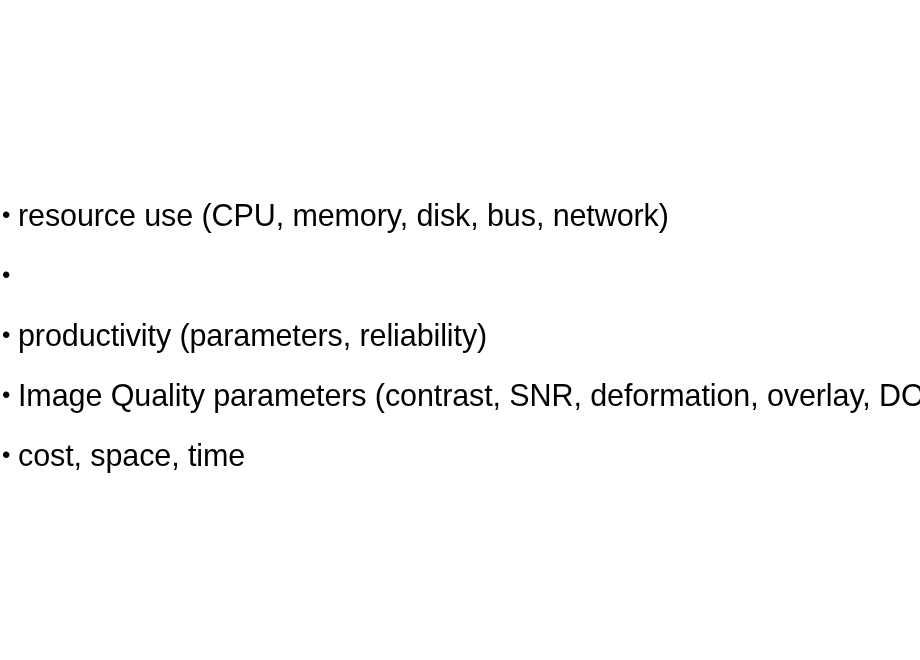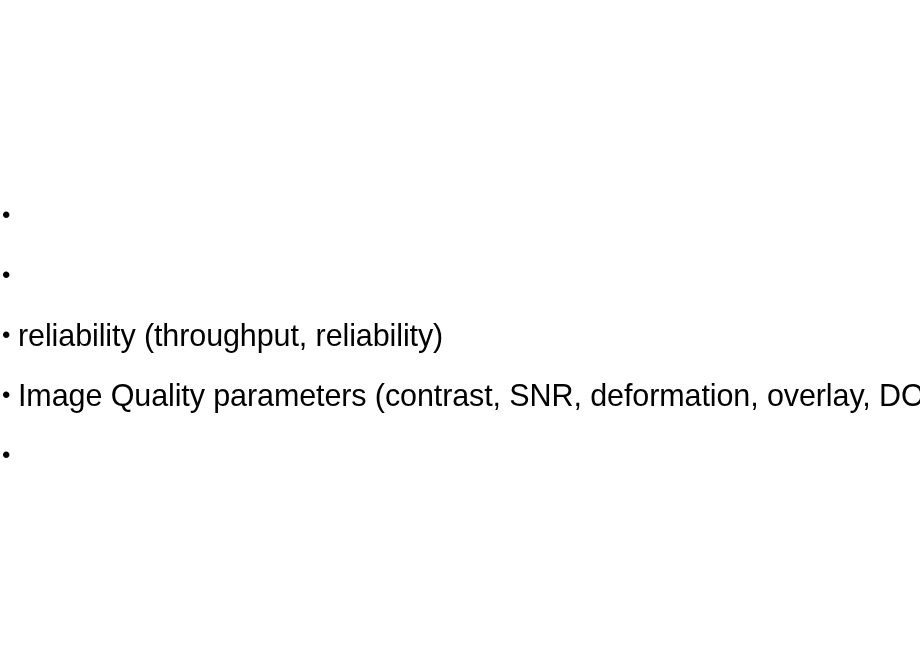--- a/index.html
+++ b/index.html
@@ -81,36 +81,38 @@
 
   <div class="title-area">
     <h1 class="slide-title"></h1>
   </div>
 
   <div class="body-area">
     <ul class="bullet-list">
 
       <li class="bullet-item">
         <span class="bullet-marker">•</span>
+        <span class="bullet-text">resource use (CPU, memory, disk, bus, network)</span>
       </li>
 
       <li class="bullet-item">
         <span class="bullet-marker">•</span>
       </li>
 
       <li class="bullet-item">
         <span class="bullet-marker">•</span>
-        <span class="bullet-text">reliability (throughput, reliability)</span>
+        <span class="bullet-text">productivity (parameters, reliability)</span>
       </li>
 
       <li class="bullet-item">
         <span class="bullet-marker">•</span>
         <span class="bullet-text">Image Quality parameters (contrast, SNR, deformation, overlay, DOF)</span>
       </li>
 
       <li class="bullet-item">
         <span class="bullet-marker">•</span>
+        <span class="bullet-text">cost, space, time</span>
       </li>
 
     </ul>
   </div>
 
 </div>
 
 </body></html>

